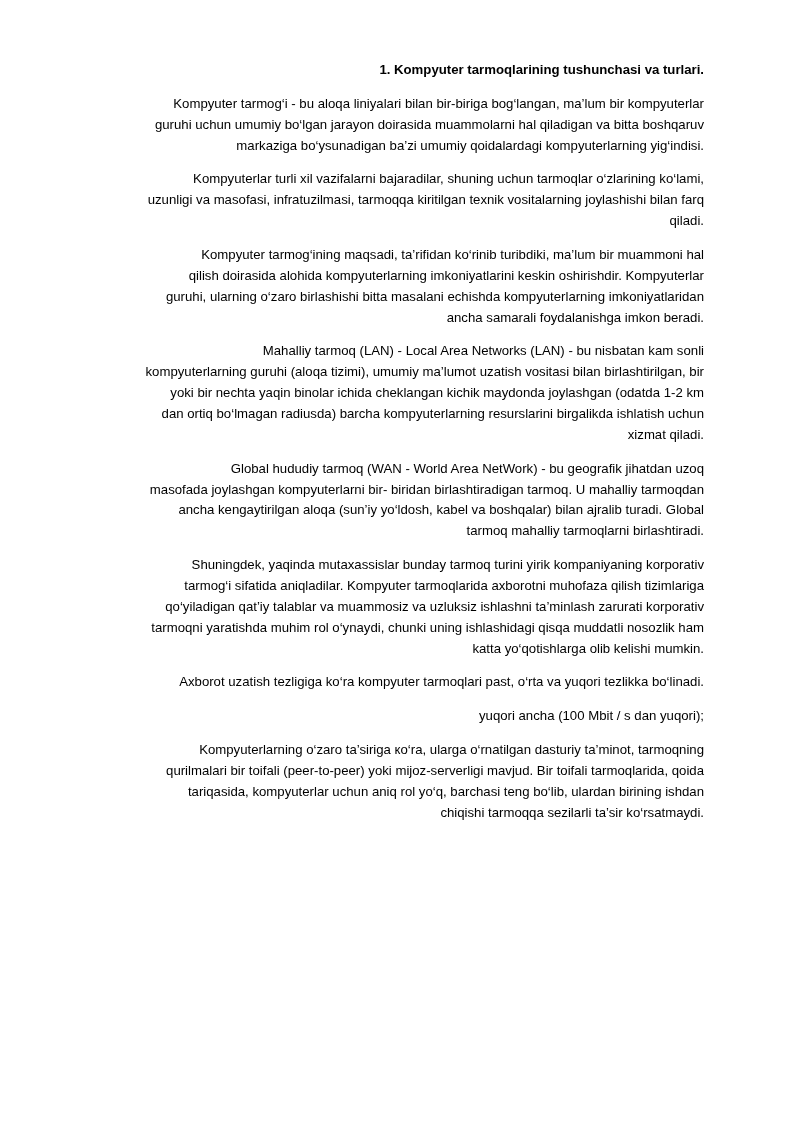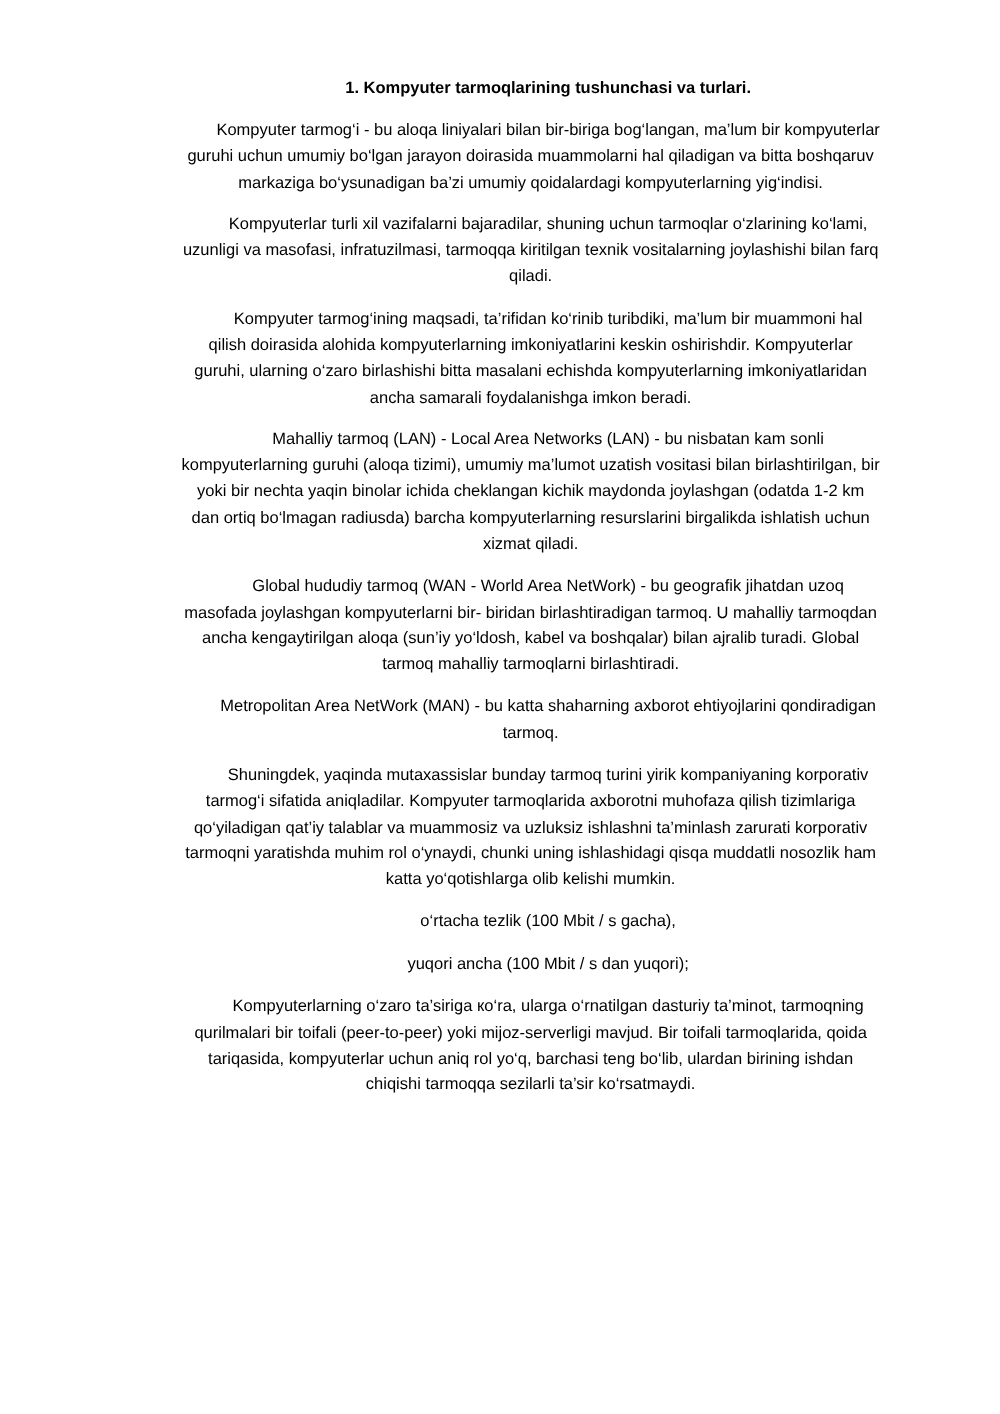--- a/index.html
+++ b/index.html
@@ -18,21 +18,21 @@
     position: relative;
     width: 800px;
     height: 1131px;
     background: #ffffff;
     box-sizing: border-box;
     padding: 60px 96px 60px 145px;
   }
   .doc-body {
     font-size: 13.2px;
     line-height: 1.58;
-    text-align: center;
+    text-align: right;
   }
   .heading {
     font-weight: bold;
     font-size: 13.2px;
     margin: 0 0 14px 0;
     text-indent: 28px;
     line-height: 1.5;
   }
   p.para {
     margin: 0 0 13px 0;
@@ -46,19 +46,18 @@
 <body>
 
 <div class="page">
   <div class="doc-body">
     <p class="heading">1. Kompyuter tarmoqlarining tushunchasi va turlari.</p>
     <p class="para">Kompyuter tarmog‘i - bu aloqa liniyalari bilan bir-biriga bog‘langan, ma’lum bir kompyuterlar guruhi uchun umumiy bo‘lgan jarayon doirasida muammolarni hal qiladigan va bitta boshqaruv markaziga bo‘ysunadigan ba’zi umumiy qoidalardagi kompyuterlarning yig‘indisi.</p>
     <p class="para">Kompyuterlar turli xil vazifalarni bajaradilar, shuning uchun tarmoqlar o‘zlarining ko‘lami, uzunligi va masofasi, infratuzilmasi, tarmoqqa kiritilgan texnik vositalarning joylashishi bilan farq qiladi.</p>
     <p class="para">Kompyuter tarmog‘ining maqsadi, ta’rifidan ko‘rinib turibdiki, ma’lum bir muammoni hal qilish doirasida alohida kompyuterlarning imkoniyatlarini keskin oshirishdir. Kompyuterlar guruhi, ularning o‘zaro birlashishi bitta masalani echishda kompyuterlarning imkoniyatlaridan ancha samarali foydalanishga imkon beradi.</p>
     <p class="para">Mahalliy tarmoq (LAN) - Local Area Networks (LAN) - bu nisbatan kam sonli kompyuterlarning guruhi (aloqa tizimi), umumiy ma’lumot uzatish vositasi bilan birlashtirilgan, bir yoki bir nechta yaqin binolar ichida cheklangan kichik maydonda joylashgan (odatda 1-2 km dan ortiq bo‘lmagan radiusda) barcha kompyuterlarning resurslarini birgalikda ishlatish uchun xizmat qiladi.</p>
     <p class="para">Global hududiy tarmoq (WAN - World Area NetWork) - bu geografik jihatdan uzoq masofada joylashgan kompyuterlarni bir- biridan birlashtiradigan tarmoq. U mahalliy tarmoqdan ancha kengaytirilgan aloqa (sun’iy yo‘ldosh, kabel va boshqalar) bilan ajralib turadi. Global tarmoq mahalliy tarmoqlarni birlashtiradi.</p>
-    <p class="para">Metropolitan Area NetWork (MAN) - bu katta shaharning axborot ehtiyojlarini qondiradigan tarmoq.</p>
     <p class="para">Shuningdek, yaqinda mutaxassislar bunday tarmoq turini yirik kompaniyaning korporativ tarmog‘i sifatida aniqladilar. Kompyuter tarmoqlarida axborotni muhofaza qilish tizimlariga qo‘yiladigan qat’iy talablar va muammosiz va uzluksiz ishlashni ta’minlash zarurati korporativ tarmoqni yaratishda muhim rol o‘ynaydi, chunki uning ishlashidagi qisqa muddatli nosozlik ham katta yo‘qotishlarga olib kelishi mumkin.</p>
-    <p class="para">o‘rtacha tezlik (100 Mbit / s gacha),</p>
+    <p class="para">Axborot uzatish tezligiga ko‘ra kompyuter tarmoqlari past, o‘rta va yuqori tezlikka bo‘linadi.</p>
     <p class="para">yuqori ancha (100 Mbit / s dan yuqori);</p>
     <p class="para">Kompyuterlarning o‘zaro ta’siriga ко‘ra, ularga o‘rnatilgan dasturiy ta’minot, tarmoqning qurilmalari bir toifali (peer-to-peer) yoki mijoz-serverligi mavjud. Bir toifali tarmoqlarida, qoida tariqasida, kompyuterlar uchun aniq rol yo‘q, barchasi teng bo‘lib, ulardan birining ishdan chiqishi tarmoqqa sezilarli ta’sir ko‘rsatmaydi.</p>
   </div>
 </div>
 
 </body></html>

